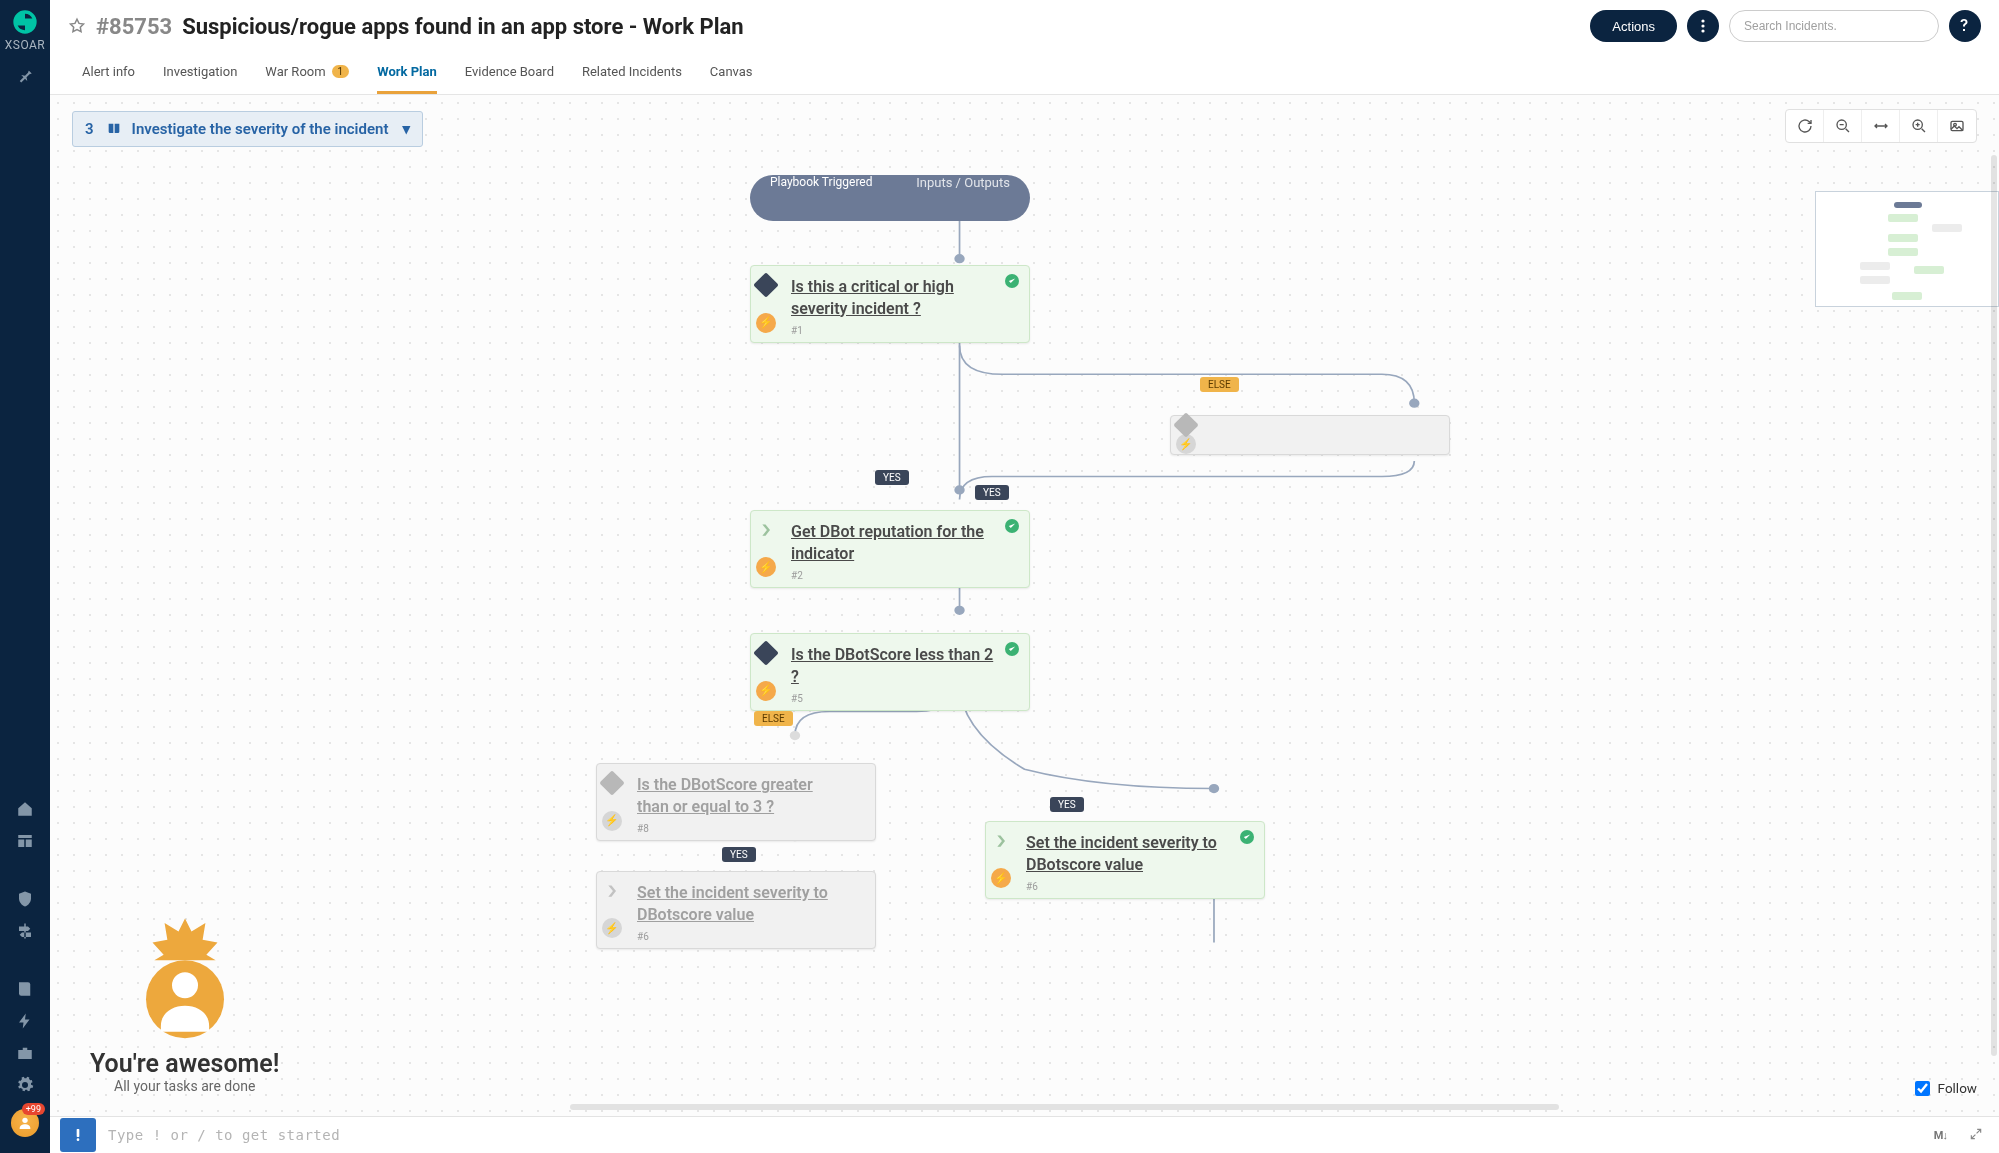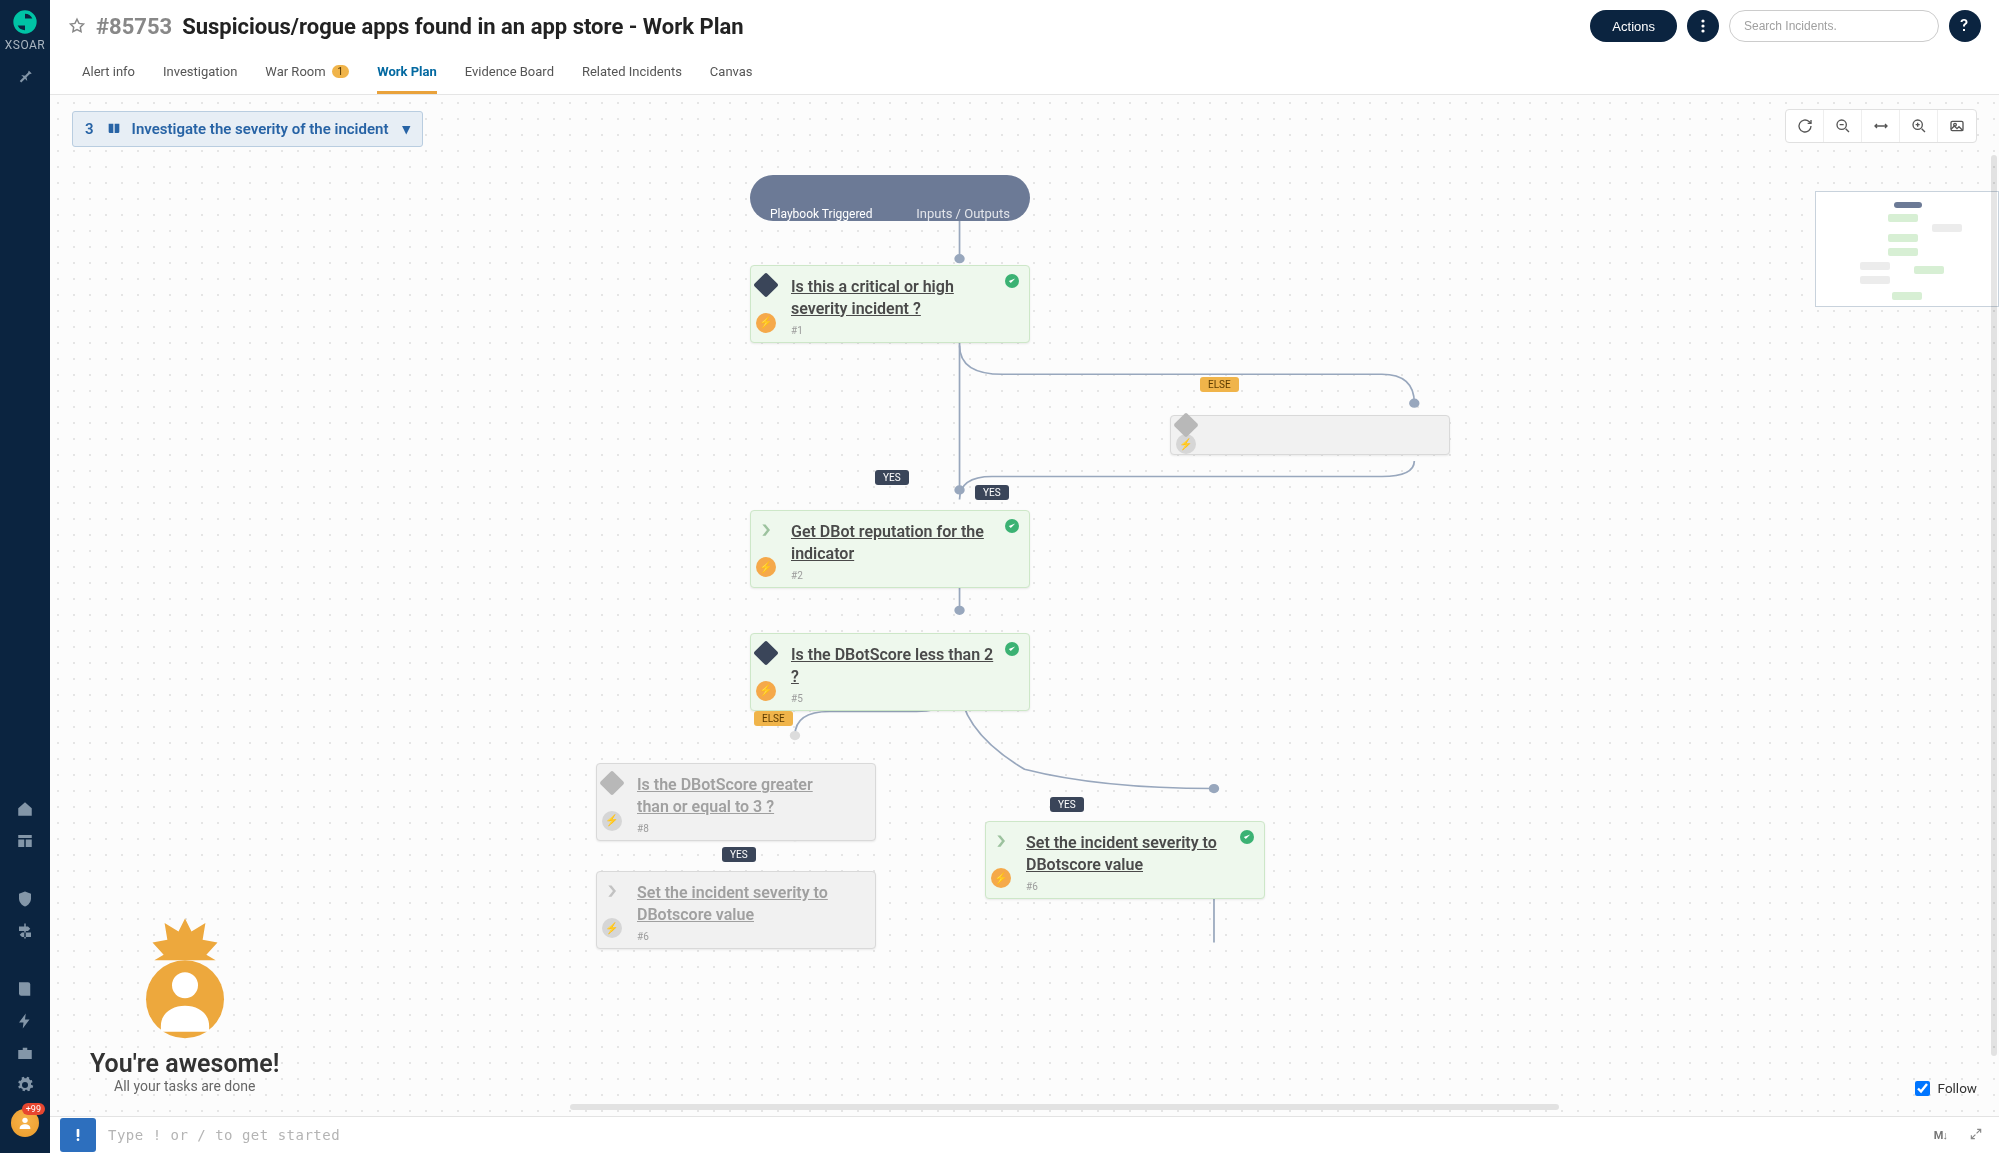--- a/index.html
+++ b/index.html
@@ -77,21 +77,21 @@
   .minimap-inner { position: absolute; inset: 6px; }
   .mm-node { position: absolute; border-radius: 2px; }
 
   
   .canvas-layer { position: absolute; inset: 0; }
   .canvas-layer svg.connectors { position: absolute; inset: 0; width: 100%; height: 100%; pointer-events: none; }
 
   .pb-trigger {
     position: absolute; left: 700px; top: 80px; width: 280px; height: 46px;
     background: #6c7a96; color: #fff; border-radius: 24px;
-    display: flex; align-items: flex-end; padding: 0 20px; font-size: 12px; gap: 20px;
+    display: flex; align-items: flex-start; padding: 0 20px; font-size: 12px; gap: 20px;
   }
   .pb-trigger .right-label { margin-left: auto; font-size: 13px; opacity: 0.8; }
 
   .task-node {
     position: absolute; width: 280px; background: #eef8ed; border: 1px solid #cde7c8; border-radius: 4px;
     box-shadow: 0 1px 2px rgba(0,0,0,0.08);
     display: flex; align-items: stretch;
   }
   .task-node.dim { background: #f1f1f1; border-color: #d9d9d9; }
   .task-node .side-glyph {

